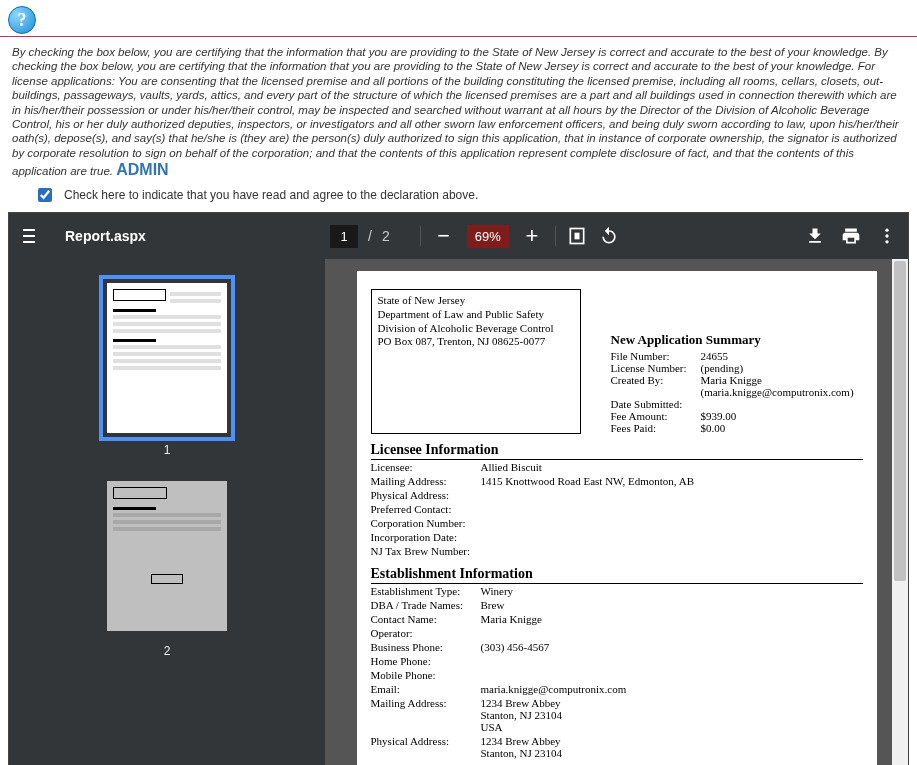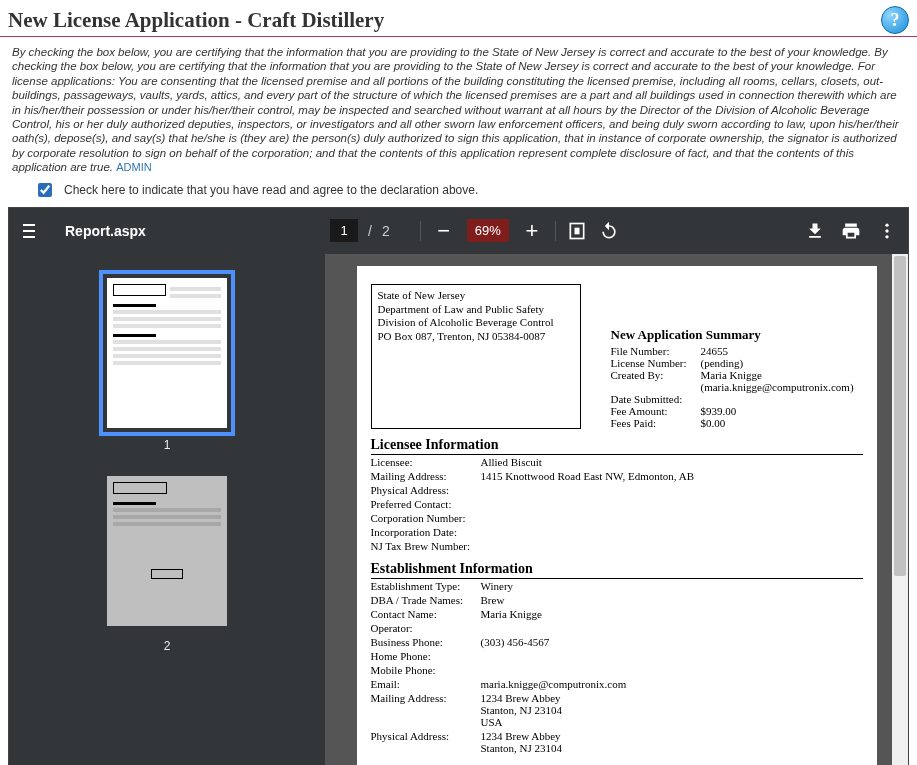--- a/index.html
+++ b/index.html
@@ -3,21 +3,21 @@
 <meta charset="utf-8">
 <style>
   * { box-sizing: border-box; margin: 0; padding: 0; }
   body { font-family: Arial, Helvetica, sans-serif; font-size: 12px; color: #333; background: #fff; width: 917px; }
   
   .header-row { display: flex; align-items: center; padding: 6px 8px 2px 8px; border-bottom: 1px solid #b36; }
   .page-title { font-family: "Times New Roman", serif; font-size: 21px; font-weight: bold; flex: 1; color: #333; }
   .help-icon { width: 28px; height: 28px; border-radius: 50%; background: radial-gradient(circle at 30% 30%, #8dd6ff, #1a8ed8); display:flex; align-items:center; justify-content:center; color:#fff; font-weight:bold; font-size:18px; font-family:"Times New Roman",serif; border:1px solid #0a6aab; cursor:pointer; }
   
   .declaration { padding: 8px 12px 4px 12px; font-style: italic; font-size: 11.5px; line-height: 1.25; color: #333; }
-  .declaration a { color: #3276b1; text-decoration: none; font-style: normal; font-size:11px; }
+  .declaration a { color: #3276b1; text-decoration: none; font-style: normal; font-size:16px;font-weight:bold; }
   
   .checkbox-row { padding: 4px 0 10px 38px; font-size: 12px; display:flex; align-items:flex-start; gap:12px; }
   .checkbox-row input { width:14px;height:14px; accent-color:#2a6ebb; }
   
   .pdf-viewer { margin: 0 8px 8px 8px; background:#2a2a2e; border:1px solid #444; }
   
   .pdf-toolbar { height:46px; background:#323639; display:flex; align-items:center; color:#fff; font-size:14px; }
   .pdf-toolbar .tb-left, .pdf-toolbar .tb-center, .pdf-toolbar .tb-right { display:flex; align-items:center; gap:6px; }
   .pdf-toolbar .tb-left { flex:0 0 auto; padding-left:10px; }
   .pdf-toolbar .tb-center { flex:1; justify-content:center; gap:10px; }
@@ -57,21 +57,20 @@
   .row2 .lbl { width:110px; }
   .row2 .val { flex:1; }
   
   .vscroll { position:absolute; right:0; top:0; bottom:16px; width:16px; background:#f0f0f0; }
   .vscroll .thumb-bar { position:absolute; left:2px; right:2px; top:2px; height:320px; background:#c1c1c1; border-radius:2px; }
 </style>
 </head>
 <body>
 
 <div class="header-row">
-  <div class="page-title">New License Application - Craft Distillery</div>
   <div class="help-icon">?</div>
 </div>
 
 <div class="declaration">
   <span>By checking the box below, you are certifying that the information that you are providing to the State of New Jersey is correct and accurate to the best of your knowledge. By checking the box below, you are certifying that the information that you are providing to the State of New Jersey is correct and accurate to the best of your knowledge. For license applications: You are consenting that the licensed premise and all portions of the building constituting the licensed premise, including all rooms, cellars, closets, out-buildings, passageways, vaults, yards, attics, and every part of the structure of which the licensed premises are a part and all buildings used in connection therewith which are in his/her/their possession or under his/her/their control, may be inspected and searched without warrant at all hours by the Director of the Division of Alcoholic Beverage Control, his or her duly authorized deputies, inspectors, or investigators and all other sworn law enforcement officers, and being duly sworn according to law, upon his/her/their oath(s), depose(s), and say(s) that he/she is (they are) the person(s) duly authorized to sign this application, that in instance of corporate ownership, the signator is authorized by corporate resolution to sign on behalf of the corporation; and that the contents of this application represent complete disclosure of fact, and that the contents of this application are true.</span>
   <a href="#">ADMIN</a>
 </div>
 
 <div class="checkbox-row">
   <input type="checkbox" checked="" style="">
@@ -163,21 +162,21 @@
     </div>
 
     <div class="page-panel">
       <div class="page-canvas">
 
         <div class="doc-top">
           <div class="sender-box">
             <div>State of New Jersey</div>
             <div>Department of Law and Public Safety</div>
             <div>Division of Alcoholic Beverage Control</div>
-            <div>PO Box 087, Trenton, NJ 05384-0087</div>
+            <div>PO Box 087, Trenton, NJ 08625-0077</div>
           </div>
           <div class="summary">
             <div class="summary-title">New Application Summary</div>
             <div class="inforow">
                 <div class="lbl">File Number:</div>
                 <div>24655</div>
               </div>
             <div class="inforow">
                 <div class="lbl">License Number:</div>
                 <div>(pending)</div>

